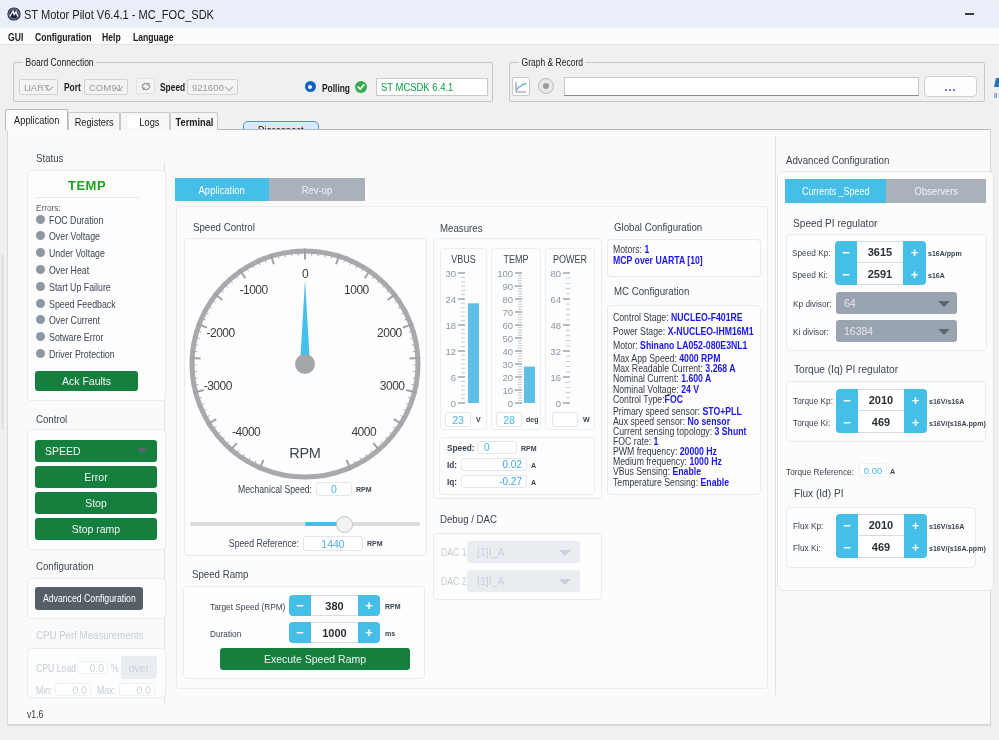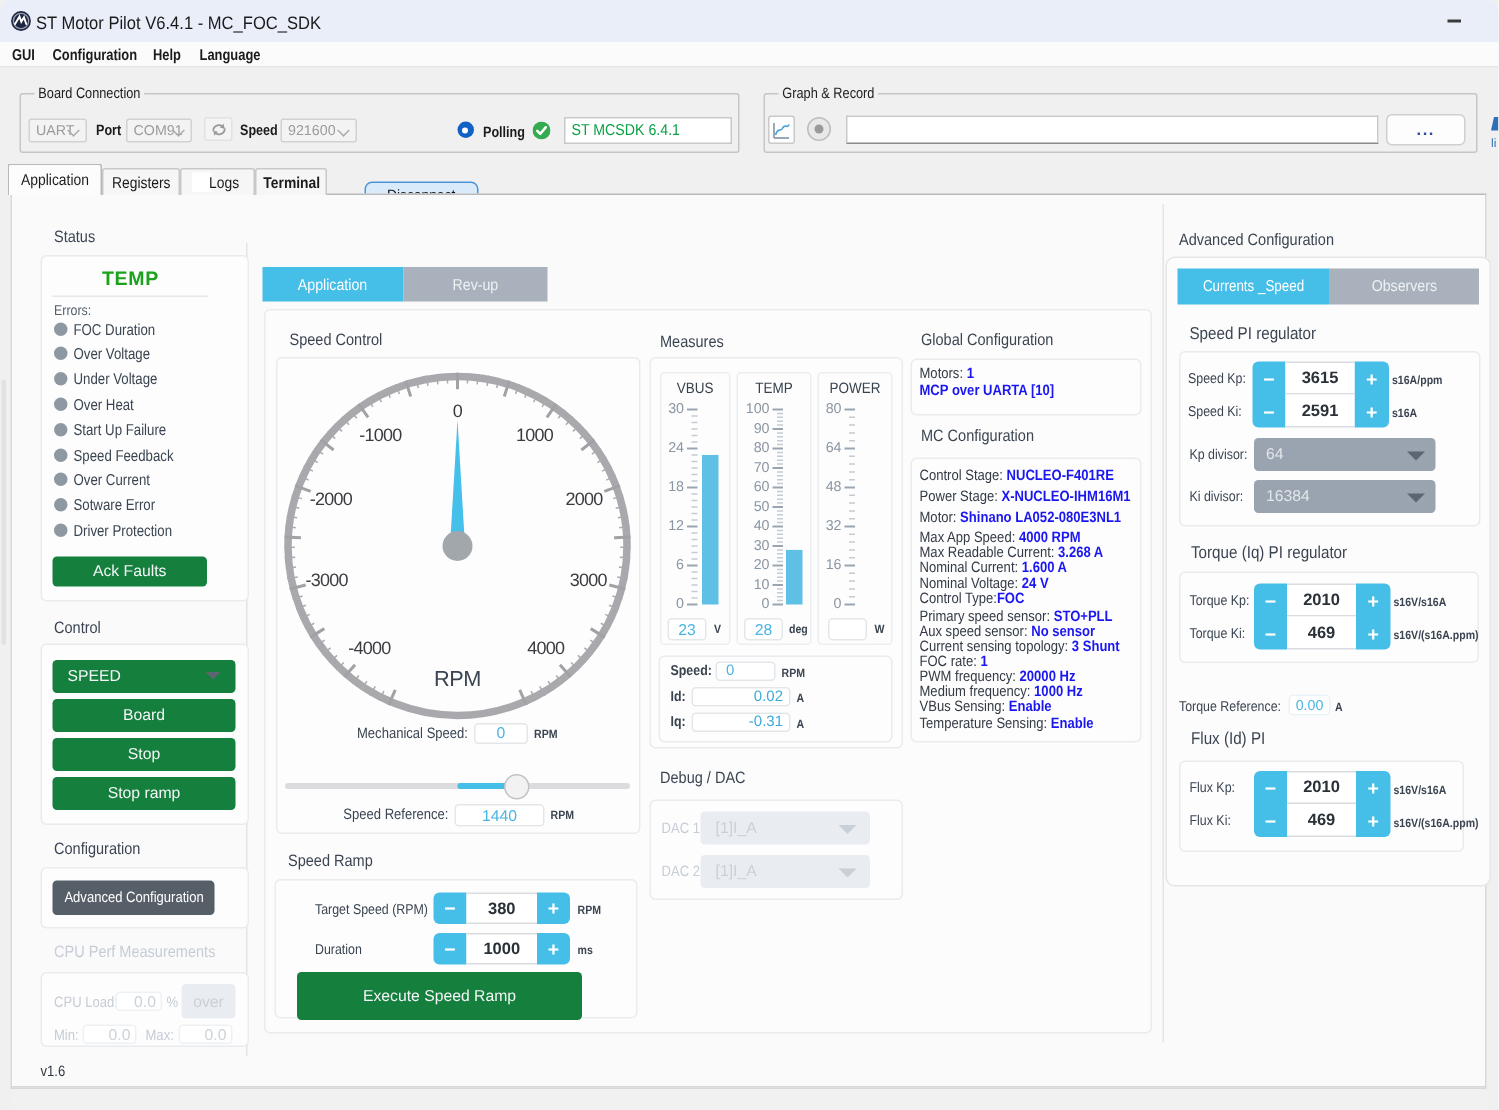--- a/index.html
+++ b/index.html
@@ -116,21 +116,21 @@
 <div style="left:36px;top:315.3px;width:9px;height:9px;background:#8e98a2;border-radius:50%;"></div>
 <div class="lbl" style="left:49px;top:314.3px;font-size:10.5px;transform:scaleX(0.84);">Over Current</div>
 <div style="left:36px;top:332.1px;width:9px;height:9px;background:#8e98a2;border-radius:50%;"></div>
 <div class="lbl" style="left:49px;top:331.1px;font-size:10.5px;transform:scaleX(0.84);">Sotware Error</div>
 <div style="left:36px;top:348.9px;width:9px;height:9px;background:#8e98a2;border-radius:50%;"></div>
 <div class="lbl" style="left:49px;top:347.9px;font-size:10.5px;transform:scaleX(0.84);">Driver Protection</div>
 <div class="gbtn" style="left:35px;top:371px;width:103px;height:20px;">Ack Faults</div>
 <div class="sec" style="left:36px;top:413px;">Control</div>
 <div class="card" style="left:27px;top:429px;width:139px;height:121px;"></div>
 <div class="gbtn" style="left:35px;top:440px;width:122px;height:22px;border-radius:3px;justify-content:flex-start;padding-left:10px;">SPEED<span style="position:absolute;right:10px;top:8px;width:0;height:0;border-left:5px solid transparent;border-right:5px solid transparent;border-top:5px solid #5d6670;"></span></div>
-<div class="gbtn" style="left:35px;top:466px;width:122px;height:22px;">Board</div>
+<div class="gbtn" style="left:35px;top:466px;width:122px;height:22px;">Error</div>
 <div class="gbtn" style="left:35px;top:492px;width:122px;height:22px;">Stop</div>
 <div class="gbtn" style="left:35px;top:518px;width:122px;height:22px;">Stop ramp</div>
 <div class="sec" style="left:36px;top:559.5px;">Configuration</div>
 <div class="card" style="left:27px;top:578px;width:139px;height:41px;"></div>
 <div style="left:35px;top:587px;width:108px;height:23px;background:#565e67;border-radius:3px;color:#fff;font-size:10px;display:flex;align-items:center;justify-content:center;">
     <span style="transform:scaleX(0.87);white-space:nowrap;">Advanced Configuration</span>
   </div>
 <div class="sec" style="left:36px;top:629px;color:#c6cdd6;">CPU Perf Measurements</div>
 <div class="card" style="left:27px;top:648px;width:139px;height:50px;"></div>
 <div class="lbl" style="left:36px;top:663px;color:#c6cdd6;">CPU Load:</div>
@@ -182,21 +182,21 @@
 <div class="lbl" style="left:210px;top:601px;font-size:9.5px;">Target Speed (RPM)</div>
 <div style="left:289px;top:595px;width:22px;height:21px;background:#45bee8;border-radius:4px 0 0 4px;color:#fff;font-size:13px;font-weight:bold;display:flex;align-items:center;justify-content:center;">−</div>
 <div style="left:311px;top:595px;width:47px;height:21px;background:#fff;border:1px solid #d8dce0;border-left:none;border-right:none;font-size:11px;font-weight:bold;color:#2a3038;display:flex;align-items:center;justify-content:center;">380</div>
 <div style="left:358px;top:595px;width:22px;height:21px;background:#45bee8;border-radius:0 4px 4px 0;color:#fff;font-size:13px;font-weight:bold;display:flex;align-items:center;justify-content:center;">+</div>
 <div class="unit" style="left:385px;top:602px;">RPM</div>
 <div class="lbl" style="left:210px;top:628px;font-size:9.5px;">Duration</div>
 <div style="left:289px;top:622px;width:22px;height:21px;background:#45bee8;border-radius:4px 0 0 4px;color:#fff;font-size:13px;font-weight:bold;display:flex;align-items:center;justify-content:center;">−</div>
 <div style="left:311px;top:622px;width:47px;height:21px;background:#fff;border:1px solid #d8dce0;border-left:none;border-right:none;font-size:11px;font-weight:bold;color:#2a3038;display:flex;align-items:center;justify-content:center;">1000</div>
 <div style="left:358px;top:622px;width:22px;height:21px;background:#45bee8;border-radius:0 4px 4px 0;color:#fff;font-size:13px;font-weight:bold;display:flex;align-items:center;justify-content:center;">+</div>
 <div class="unit" style="left:385px;top:629px;">ms</div>
-<div class="gbtn" style="left:198px;top:648px;width:190px;height:32px;font-size:10.5px;">Execute Speed Ramp</div>
+<div class="gbtn" style="left:220px;top:648px;width:190px;height:22px;font-size:10.5px;">Execute Speed Ramp</div>
 <div class="sec" style="left:440px;top:222px;">Measures</div>
 <div class="card" style="left:433px;top:238px;width:169px;height:261px;"></div>
 <div style="left:440px;top:248px;width:47px;height:182px;background:#fdfdfe;border:1px solid #eceef0;border-radius:3px;"></div>
 <div class="lbl" style="left:440px;top:254px;width:47px;text-align:center;font-size:10px;color:#39434d;transform:scaleX(0.9);transform-origin:50% 50%;">VBUS</div>
 <svg style="left:440px;top:266px" width="47" height="144" viewBox="0 0 47 144">
     <path d="M21 132.7L25 132.7M21 128.3L25 128.3M21 124.0L25 124.0M21 119.7L25 119.7M21 115.3L25 115.3M21 106.7L25 106.7M21 102.3L25 102.3M21 98.0L25 98.0M21 93.7L25 93.7M21 89.3L25 89.3M21 80.7L25 80.7M21 76.3L25 76.3M21 72.0L25 72.0M21 67.7L25 67.7M21 63.3L25 63.3M21 54.7L25 54.7M21 50.3L25 50.3M21 46.0L25 46.0M21 41.7L25 41.7M21 37.3L25 37.3M21 28.7L25 28.7M21 24.3L25 24.3M21 20.0L25 20.0M21 15.7L25 15.7M21 11.3L25 11.3" stroke="#c3cbd3" stroke-width="1" fill="none"></path>
     <path d="M18 137.0L25 137.0M18 111.0L25 111.0M18 85.0L25 85.0M18 59.0L25 59.0M18 33.0L25 33.0M18 7.0L25 7.0" stroke="#9aa5b0" stroke-width="1.4" fill="none"></path>
     <text x="16" y="137.0" font-size="9.5" fill="#8a96a2" text-anchor="end" dominant-baseline="central" font-family="Liberation Sans">0</text>
     <text x="16" y="111.0" font-size="9.5" fill="#8a96a2" text-anchor="end" dominant-baseline="central" font-family="Liberation Sans">6</text>
     <text x="16" y="85.0" font-size="9.5" fill="#8a96a2" text-anchor="end" dominant-baseline="central" font-family="Liberation Sans">12</text>
@@ -242,21 +242,21 @@
 <div class="vbox" style="left:552px;top:412px;width:26px;height:15px;"></div>
 <div class="unit" style="left:583px;top:415px;">W</div>
 <div class="card" style="left:439px;top:437px;width:156px;height:58px;"></div>
 <div class="lbl" style="left:447px;top:442px;font-size:9.5px;font-weight:bold;color:#39434d;">Speed:</div>
 <div class="vbox" style="left:477px;top:441px;width:40px;height:13px;justify-content:flex-start;padding-left:6px;font-size:10px;">0</div>
 <div class="unit" style="left:521px;top:444px;">RPM</div>
 <div class="lbl" style="left:447px;top:459px;font-size:9.5px;font-weight:bold;color:#39434d;">Id:</div>
 <div class="vbox" style="left:461px;top:458px;width:66px;height:13px;justify-content:flex-end;padding-right:4px;color:#3aa9dc;font-size:10px;">0.02</div>
 <div class="unit" style="left:531px;top:461px;">A</div>
 <div class="lbl" style="left:447px;top:476px;font-size:9.5px;font-weight:bold;color:#39434d;">Iq:</div>
-<div class="vbox" style="left:461px;top:475px;width:66px;height:13px;justify-content:flex-end;padding-right:4px;color:#3aa9dc;font-size:10px;">-0.31</div>
+<div class="vbox" style="left:461px;top:475px;width:66px;height:13px;justify-content:flex-end;padding-right:4px;color:#3aa9dc;font-size:10px;">-0.27</div>
 <div class="unit" style="left:531px;top:478px;">A</div>
 <div class="sec" style="left:440px;top:513px;">Debug / DAC</div>
 <div class="card" style="left:433px;top:533px;width:169px;height:67px;"></div>
 <div class="lbl" style="left:441px;top:547px;color:#c6cdd6;">DAC 1</div>
 <div class="ddl" style="left:467px;top:541px;width:113px;height:22px;background:#e9edf1;color:#c9d0d8;padding-left:10px;">[1]I_A<span style="position:absolute;right:9px;top:9px;width:0;height:0;border-left:6px solid transparent;border-right:6px solid transparent;border-top:6px solid #c9d0d8;"></span></div>
 <div class="lbl" style="left:441px;top:576px;color:#c6cdd6;">DAC 2</div>
 <div class="ddl" style="left:467px;top:570px;width:113px;height:22px;background:#e9edf1;color:#c9d0d8;padding-left:10px;">[1]I_A<span style="position:absolute;right:9px;top:9px;width:0;height:0;border-left:6px solid transparent;border-right:6px solid transparent;border-top:6px solid #c9d0d8;"></span></div>
 <div class="sec" style="left:614px;top:221px;">Global Configuration</div>
 <div class="card" style="left:607px;top:239px;width:154px;height:38px;"></div>
 <div class="cfg" style="left:613px;top:243.5px;">Motors: <b style="color:#1a16f0">1</b></div>

